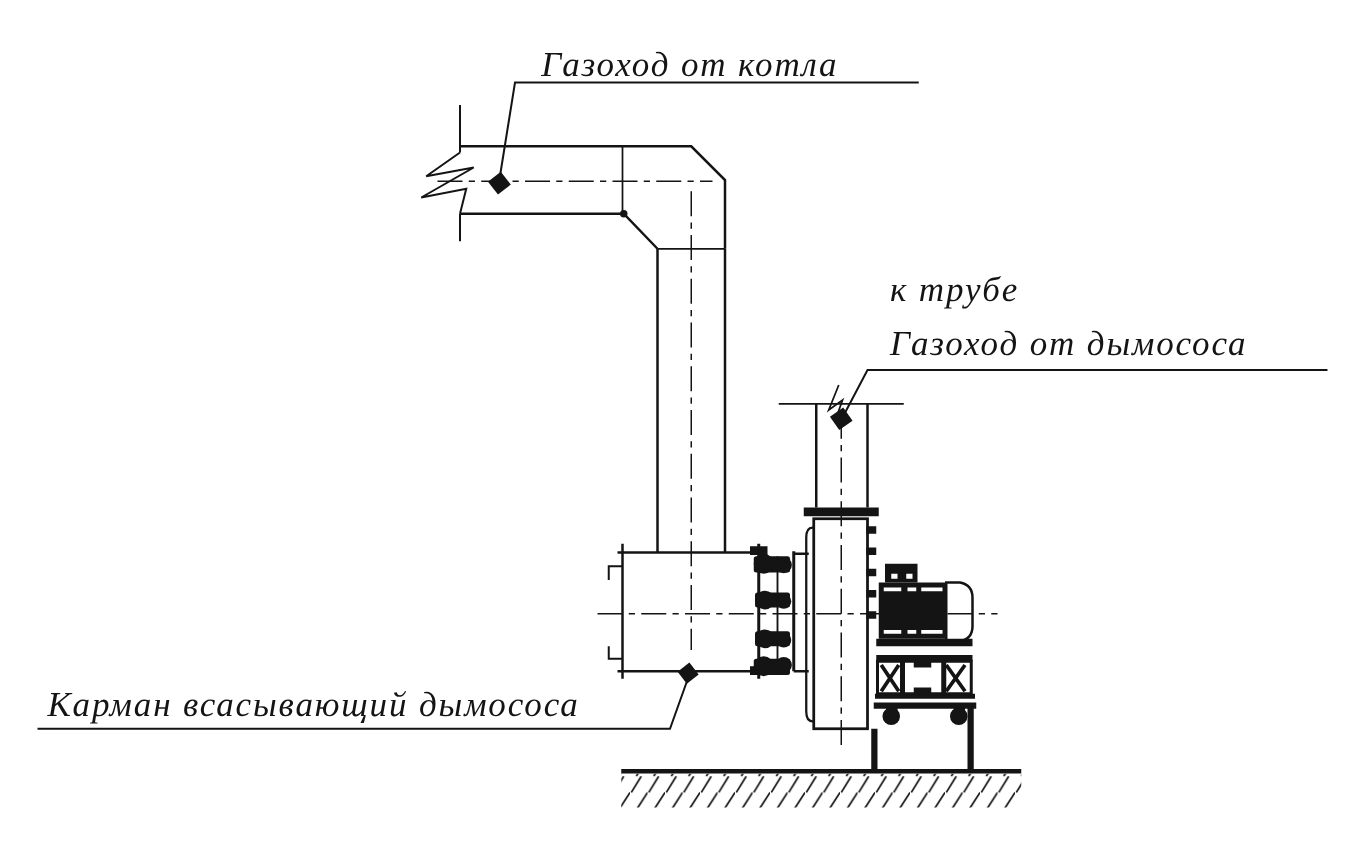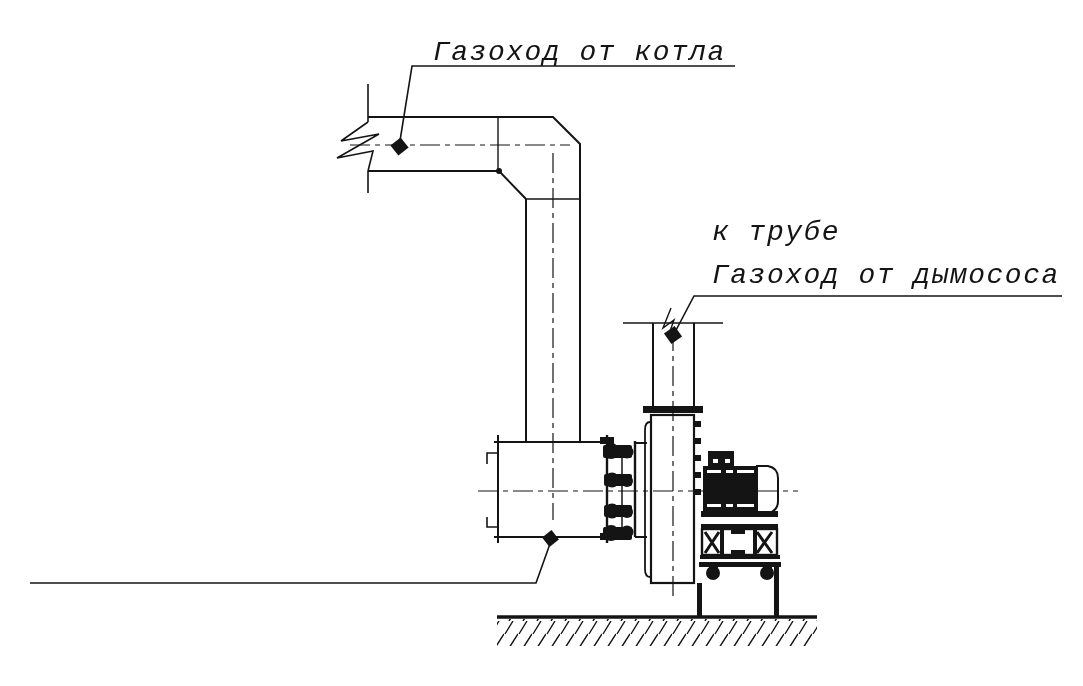--- a/index.html
+++ b/index.html
@@ -6,21 +6,21 @@
   .stage{
     position:relative;
     width:1083px;height:686px;
     background:#ffffff;
     overflow:hidden;
     font-family:"DejaVu Sans", sans-serif;
   }
   .stage svg{position:absolute;left:0;top:0;}
   .label{
     position:absolute;
-    font-family:Liberation Mono, monospace;
+    font-family:Liberation Serif, serif;
     font-style:italic;
     font-size:28px;
     letter-spacing:1.5px;
     color:#141414;
     white-space:nowrap;
     line-height:43px;
   }
 </style>
 </head>
 <body>
@@ -185,14 +185,15 @@
   </g>
 </svg>
 
 <div class="label" style="left:433px;top:31px;">Газоход от котла</div>
 
 <div class="label" style="left:712px;top:211px;">
   <div>к трубе</div>
   <div>Газоход от дымососа</div>
 </div>
 
+<div class="label" style="left:38px;top:543px;">Карман всасывающий дымососа</div>
 
 </div>
 
 </body></html>

